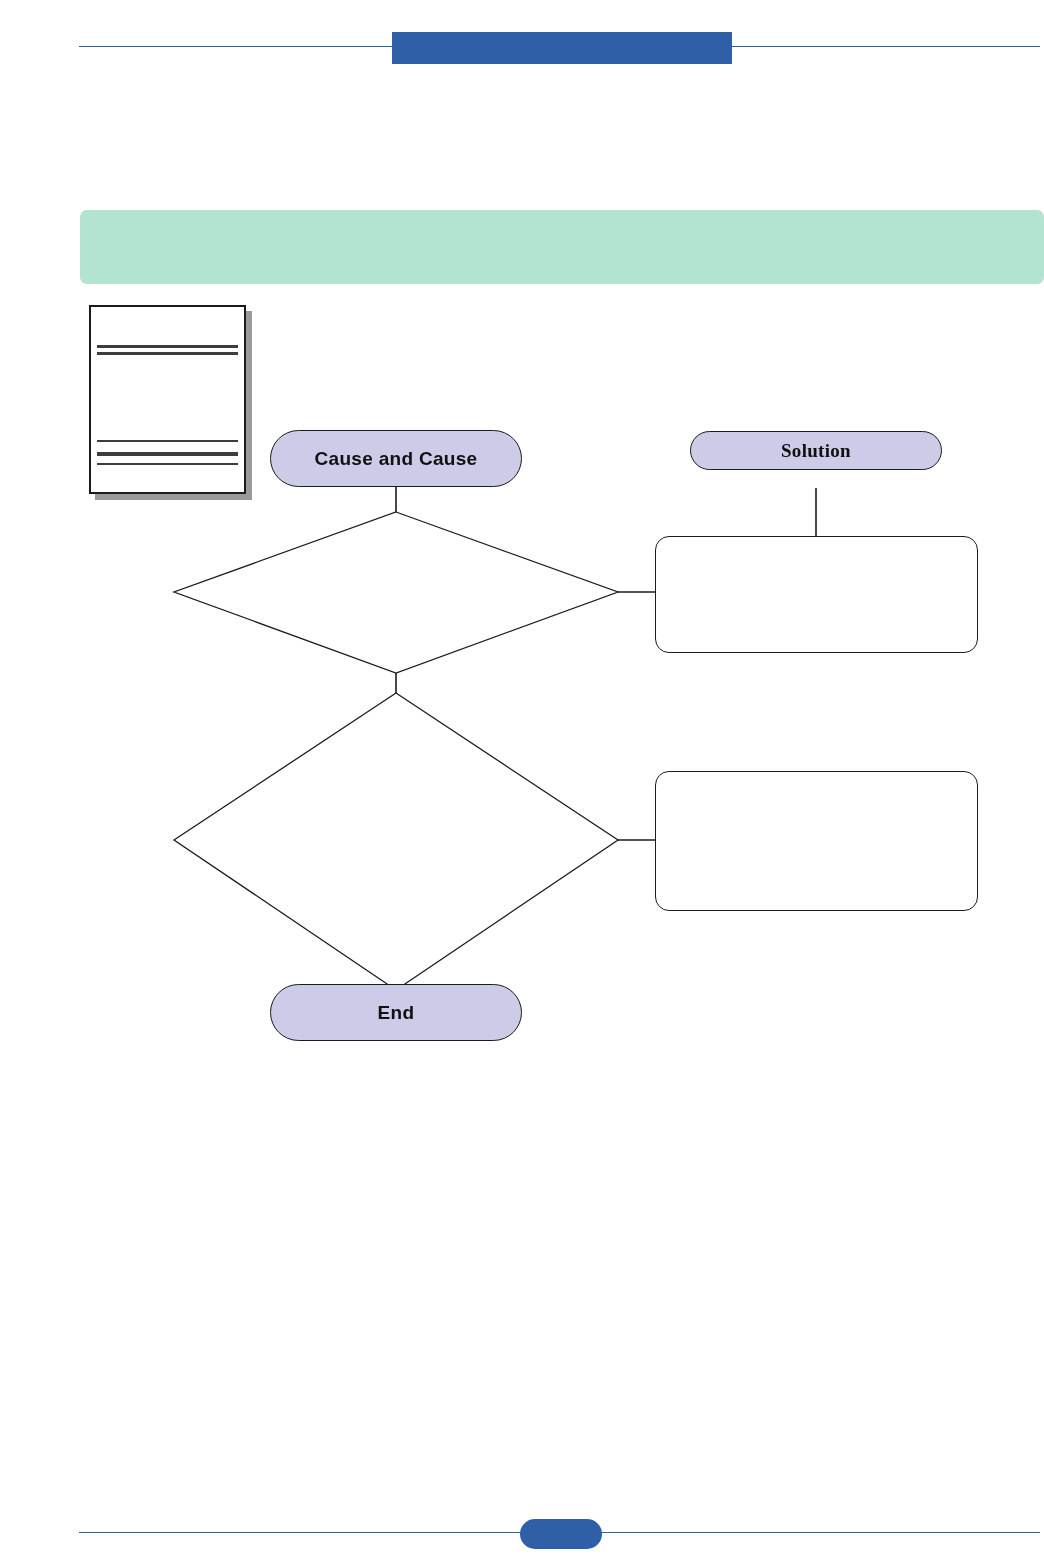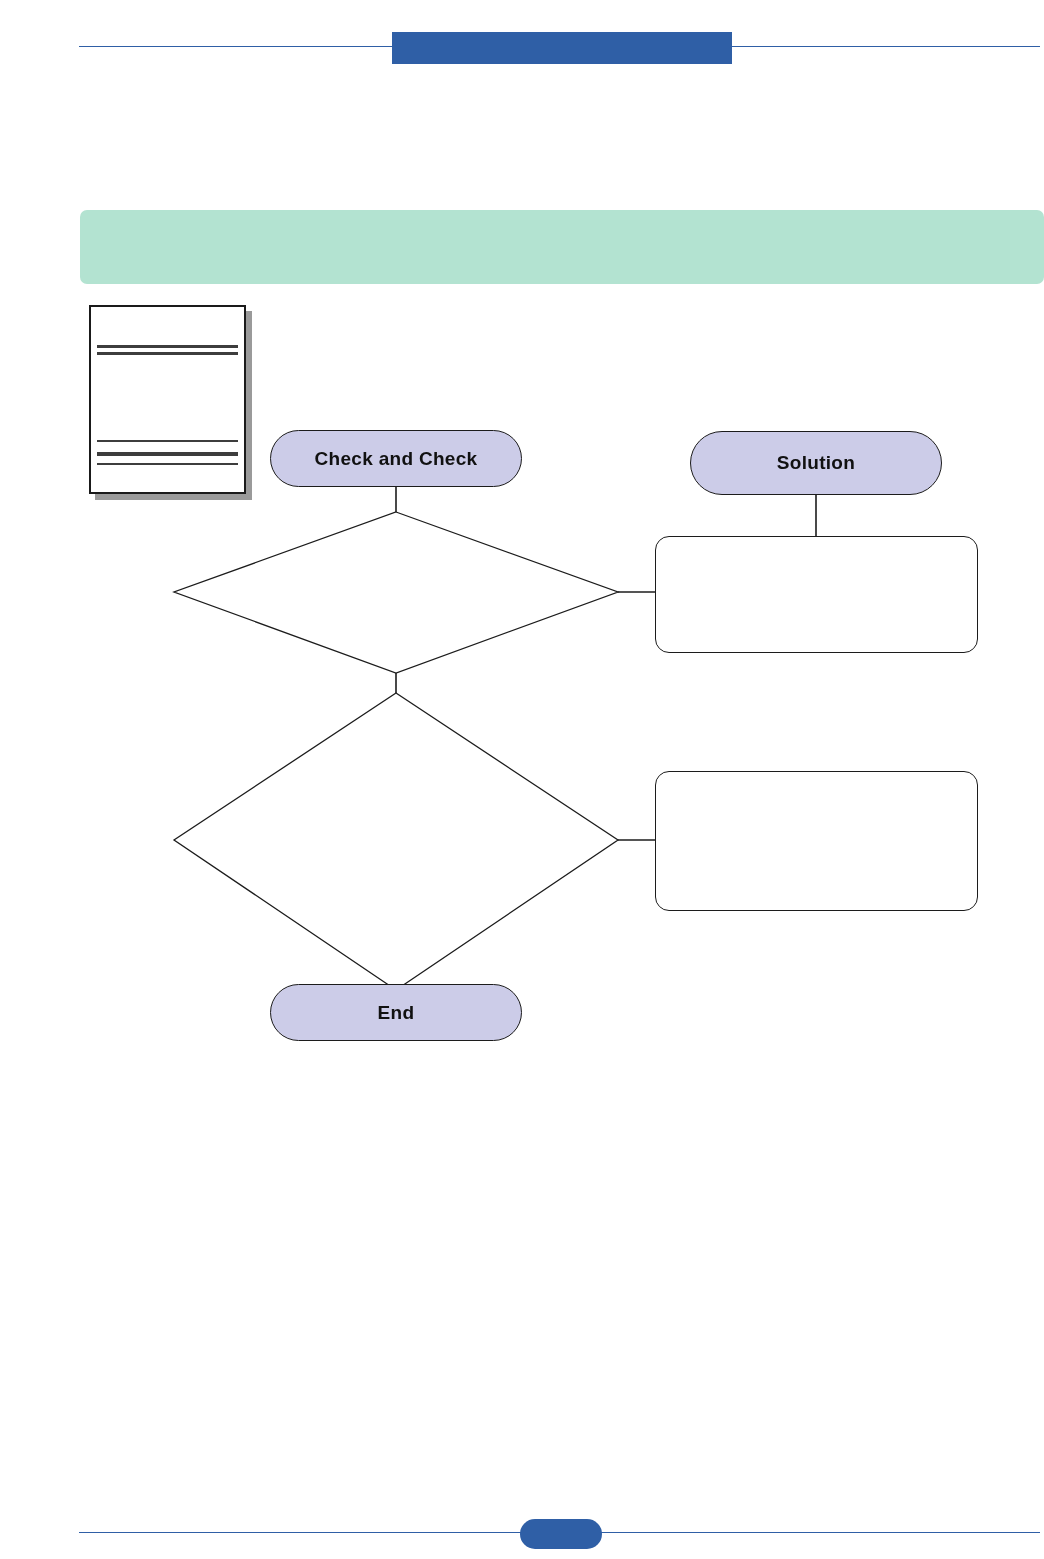--- a/index.html
+++ b/index.html
@@ -119,21 +119,21 @@
     display: flex;
     align-items: center;
     justify-content: center;
     box-sizing: border-box;
     color: #111111;
     font-size: 19px;
     font-weight: bold;
     letter-spacing: 0.3px;
   }
   .pill-check { left: 270px; top: 430px; width: 252px; height: 57px; }
-  .pill-solution { left: 690px; top: 431px; width: 252px; height: 64px; }
+  .pill-solution { left: 690px; top: 431px; width: 252px; height: 39px; font-family: Liberation Serif, serif; }
   .pill-end { left: 270px; top: 984px; width: 252px; height: 57px; }
 
   .rbox {
     position: absolute;
     background: #ffffff;
     border: 1.3px solid #1c1c1c;
     border-radius: 14px;
     box-sizing: border-box;
     padding: 12px 16px;
     color: #111111;
@@ -220,20 +220,20 @@
       <line x1="396" y1="990" x2="396" y2="1028"></line>
     </g>
   </svg>
 
   <div class="diamond-label dlabel-1"></div>
   <div class="diamond-label dlabel-2"></div>
 
   <div class="rbox rbox-1"></div>
   <div class="rbox rbox-2"></div>
 
-  <div class="pill pill-check">Check and Check</div>
+  <div class="pill pill-check">Cause and Cause</div>
   <div class="pill pill-solution">Solution</div>
   <div class="pill pill-end">End</div>
 
   <div class="footer-rule"></div>
   <div class="footer-badge"></div>
 
 </div>
 
 </body></html>

